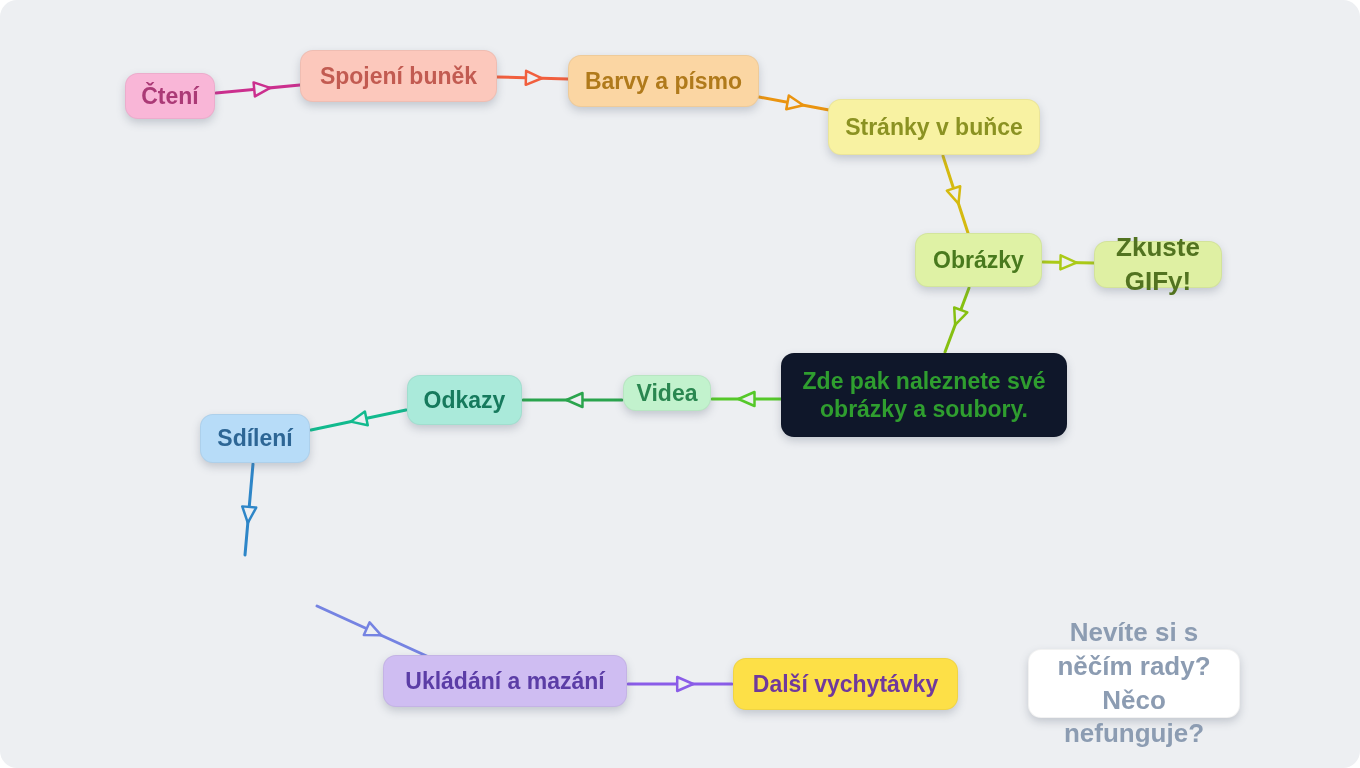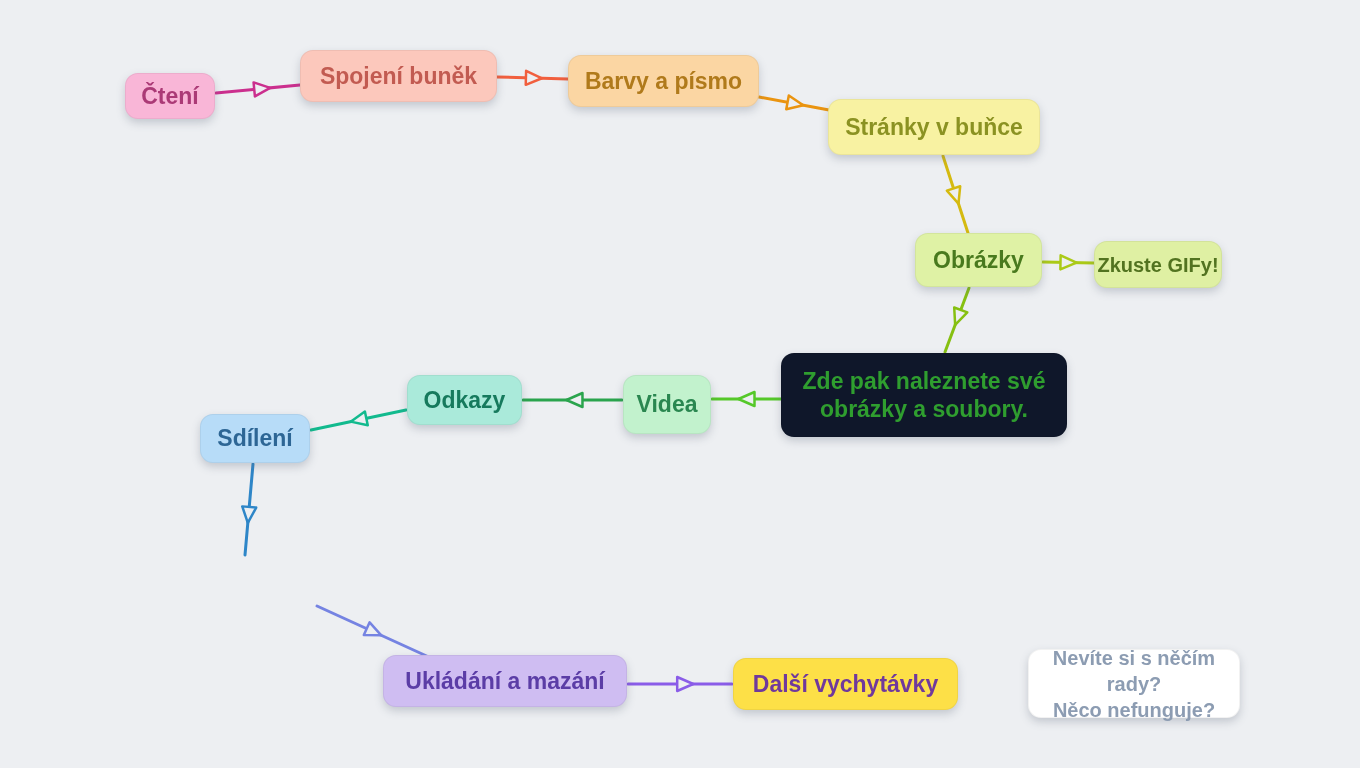--- a/index.html
+++ b/index.html
@@ -8,20 +8,21 @@
     width: 1360px;
     height: 768px;
     overflow: hidden;
     font-family: "Liberation Sans", "DejaVu Sans", sans-serif;
   }
   #canvas {
     position: relative;
     width: 1360px;
     height: 768px;
     background: #edeff2;
+    border-radius: 17px;
   }
   #edge-layer {
     position: absolute;
     left: 0; top: 0;
     width: 1360px;
     height: 768px;
     pointer-events: none;
   }
   .node {
     position: absolute;
@@ -34,21 +35,21 @@
     font-size: 23px;
     line-height: 1.22;
     white-space: pre-line;
     box-shadow: 0 4px 8px rgba(90,100,120,0.28);
     border: 1px solid rgba(0,0,0,0.05);
     box-sizing: border-box;
     cursor: pointer;
     user-select: none;
   }
   .node.small {
-    font-size: 20px;
+    font-size: 26px;
     line-height: 1.3;
   }
 </style>
 </head>
 <body>
 
 <div id="canvas" style="background: rgb(237, 239, 242);">
   <svg id="edge-layer" xmlns="http://www.w3.org/2000/svg">
       <g>
         <line x1="216" y1="93" x2="300" y2="85" stroke="#cb2f8e" stroke-width="3" stroke-linecap="round"></line>
@@ -101,20 +102,20 @@
     </svg>
 
 <div class="node" style="left: 125px; top: 73px; width: 90px; height: 46px; background: rgb(249, 182, 215); color: rgb(171, 58, 118);">Čtení</div>
     <div class="node" style="left: 300px; top: 50px; width: 197px; height: 52px; background: rgb(252, 200, 188); color: rgb(194, 91, 81);">Spojení buněk</div>
     <div class="node" style="left: 568px; top: 55px; width: 191px; height: 52px; background: rgb(251, 214, 163); color: rgb(176, 122, 27);">Barvy a písmo</div>
     <div class="node" style="left: 828px; top: 99px; width: 212px; height: 56px; background: rgb(248, 242, 162); color: rgb(139, 146, 34);">Stránky v buňce</div>
     <div class="node" style="left: 915px; top: 233px; width: 127px; height: 54px; background: rgb(223, 242, 165); color: rgb(73, 122, 30);">Obrázky</div>
     <div class="node small" style="left: 1094px; top: 241px; width: 128px; height: 47px; background: rgb(223, 240, 163); color: rgb(82, 115, 32);">Zkuste GIFy!</div>
     <div class="node" style="left: 781px; top: 353px; width: 286px; height: 84px; background: #0f172a; color: rgb(47, 158, 47);">Zde pak naleznete své
 obrázky a soubory.</div>
-    <div class="node" style="left: 623px; top: 375px; width: 88px; height: 59px; background: rgb(194, 242, 205); color: rgb(42, 135, 80);">Videa</div>
+    <div class="node" style="left: 623px; top: 375px; width: 88px; height: 36px; background: rgb(194, 242, 205); color: rgb(42, 135, 80);">Videa</div>
     <div class="node" style="left: 407px; top: 375px; width: 115px; height: 50px; background: rgb(170, 234, 218); color: rgb(22, 122, 93);">Odkazy</div>
     <div class="node" style="left: 200px; top: 414px; width: 110px; height: 49px; background: rgb(183, 220, 248); color: rgb(45, 102, 149);">Sdílení</div>
     <div class="node" style="left: 383px; top: 655px; width: 244px; height: 52px; background: rgb(207, 189, 242); color: rgb(91, 61, 166);">Ukládání a mazání</div>
     <div class="node" style="left: 733px; top: 658px; width: 225px; height: 52px; background: #fde047; color: rgb(112, 57, 156);">Další vychytávky</div>
     <div class="node small" style="left: 1028px; top: 649px; width: 212px; height: 69px; background: rgb(255, 255, 255); color: rgb(140, 156, 178);">Nevíte si s něčím rady?
 Něco nefunguje?</div>
   </div>
 
 </body></html>

